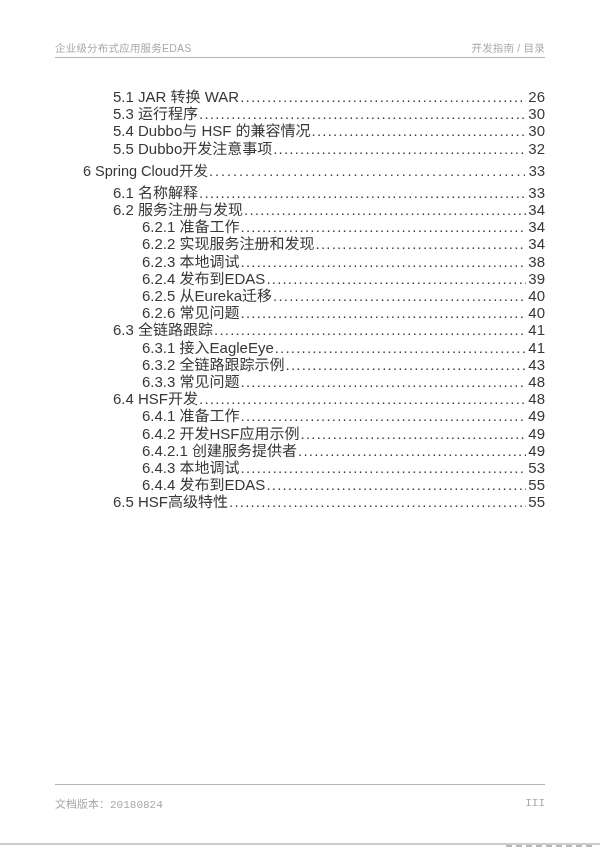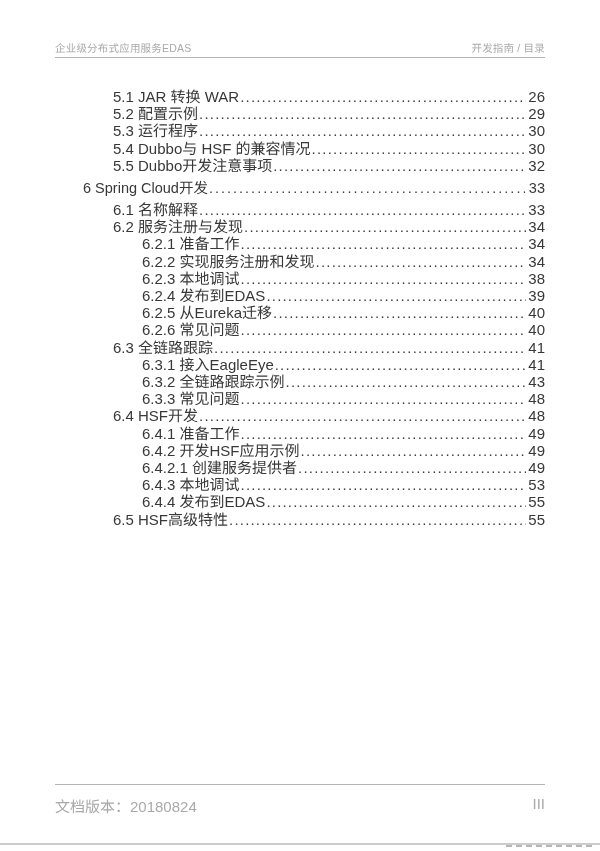--- a/index.html
+++ b/index.html
@@ -50,22 +50,22 @@
   }
   .pg { white-space: nowrap; }
 
   
   .ftr-rule {
     position: absolute; left: 55px; right: 55px; top: 784px;
     border-top: 1px solid #b5b5b5; height: 0;
   }
   .ftr {
     position: absolute; left: 55px; right: 55px; top: 795px;
-    display: flex; justify-content: space-between; align-items: flex-start;
-    font-size: 15px; color: #a9a9a9;
+    display: flex; justify-content: space-between; align-items: center;
+    font-size: 11px; color: #a9a9a9; font-family: Liberation Mono, monospace;
   }
 
   
   .page-edge {
     position: absolute; left: 0; right: 0; top: 843px;
     border-top: 2px solid #cccccc; height: 0;
   }
   .page-edge-dark {
     position: absolute; right: 8px; top: 845px; width: 86px;
     border-top: 2px dashed #9a9a9a; height: 0; opacity: 0.7;
@@ -83,25 +83,20 @@
   <div class="hdr-rule"></div>
 
   <div class="toc">
 
     <div class="toc-row lvl2">
       <span class="lbl">5.1 JAR 转换 WAR</span>
       <span class="dots"></span>
       <span class="pg">26</span>
     </div>
     <div class="toc-row lvl2">
-      <span class="lbl">5.2 配置示例</span>
-      <span class="dots"></span>
-      <span class="pg">29</span>
-    </div>
-    <div class="toc-row lvl2">
       <span class="lbl">5.3 运行程序</span>
       <span class="dots"></span>
       <span class="pg">30</span>
     </div>
     <div class="toc-row lvl2">
       <span class="lbl">5.4 Dubbo与 HSF 的兼容情况</span>
       <span class="dots"></span>
       <span class="pg">30</span>
     </div>
     <div class="toc-row lvl2">

